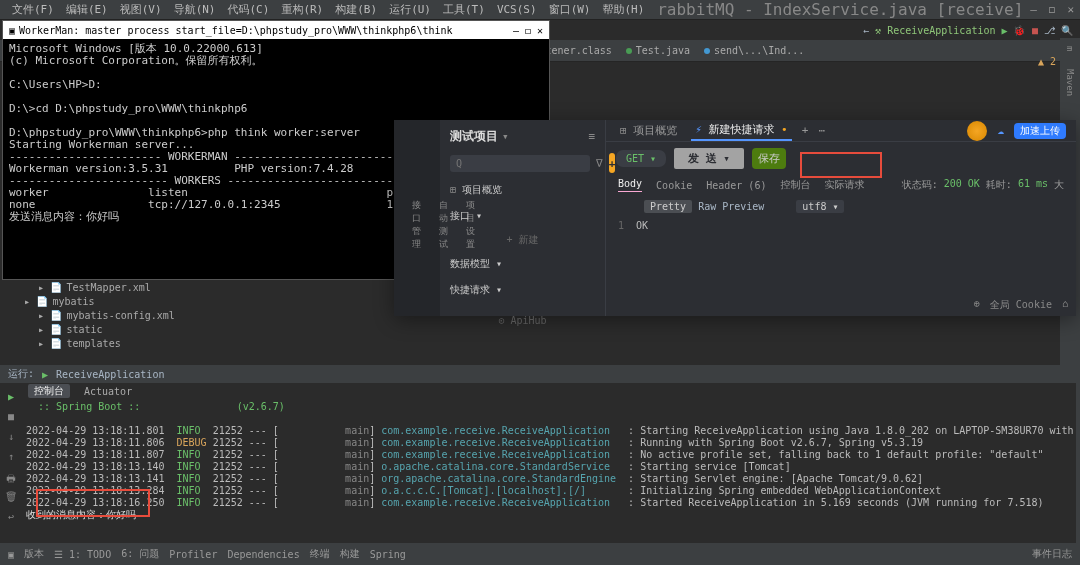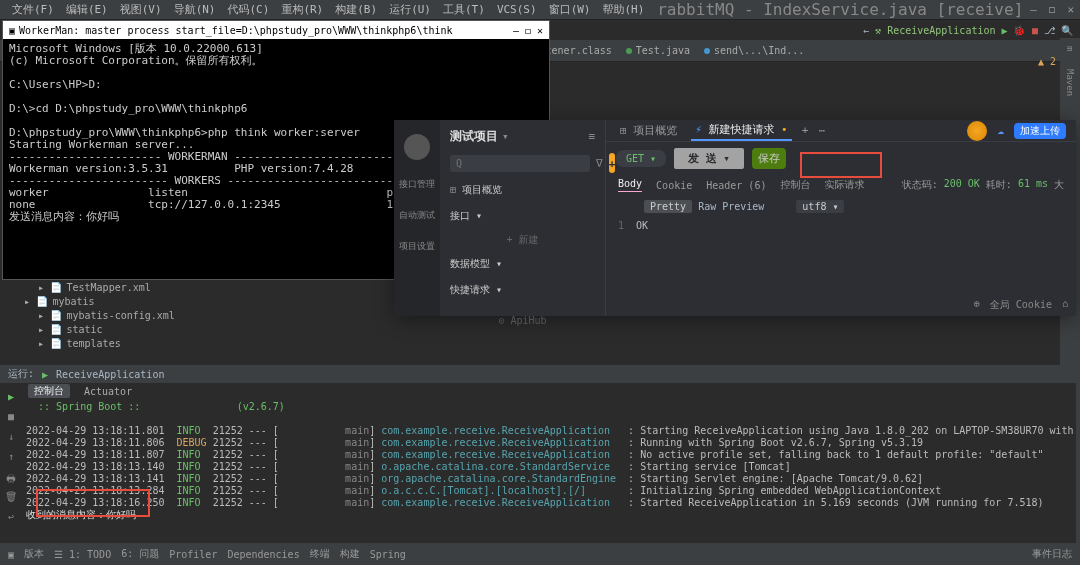--- a/index.html
+++ b/index.html
@@ -23,21 +23,21 @@
   .console-log{padding:2px 4px;line-height:12px;white-space:pre;color:#bbb;overflow:hidden;}
   .log-info{color:#6abf69;} .log-debug{color:#d9a55b;} .log-cls{color:#56a5af;} .log-main{color:#888;}
   .console-gutters{position:absolute;top:383px;left:0;width:22px;bottom:22px;display:flex;flex-direction:column;align-items:center;gap:6px;padding-top:8px;}
   .gut{width:14px;height:14px;color:#888;font-size:10px;text-align:center;}
   
   .cmd{position:absolute;top:20px;left:2px;width:548px;height:260px;background:#000;border:1px solid #555;font-family:"NSimSun",Consolas,monospace;font-size:11px;color:#ccc;z-index:5;}
   .cmd-title{height:18px;background:#fff;color:#000;display:flex;align-items:center;padding:0 6px;font-size:10px;justify-content:space-between;}
   .cmd-body{padding:4px 6px;white-space:pre;line-height:12px;}
   
   .api{position:absolute;top:120px;left:394px;width:682px;height:196px;background:#2c2e33;border-radius:8px 0 0 8px;z-index:6;box-shadow:0 4px 20px rgba(0,0,0,.4);display:flex;}
-  .api-side{width:46px;background:#24262a;display:flex;flex-direction:column;align-items:center;gap:18px;padding-top:14px;}
+  .api-side{width:46px;background:#24262a;display:flex;align-items:center;gap:18px;padding-top:14px;}
   .api-side .it{font-size:9px;color:#888;text-align:center;}
   .api-left{width:166px;border-right:1px solid #3a3d44;display:flex;flex-direction:column;padding:8px 10px 4px;gap:8px;}
   .api-title{color:#ddd;font-size:12px;font-weight:600;}
   .api-search{display:flex;gap:6px;align-items:center;}
   .api-search input{flex:1;background:#3a3d44;border:none;border-radius:3px;color:#aaa;font-size:10px;padding:3px 6px;}
   .api-add{width:20px;height:20px;background:#f5a623;border-radius:3px;color:#2c2e33;font-weight:bold;display:flex;align-items:center;justify-content:center;}
   .api-tree-h{color:#ccc;font-size:10px;padding:2px 0;}
   .api-main{flex:1;display:flex;flex-direction:column;}
   .api-tabs{height:22px;display:flex;align-items:center;gap:10px;padding:0 10px;font-size:11px;color:#999;border-bottom:1px solid #3a3d44;}
   .api-tabs .t{padding:2px 4px;}

